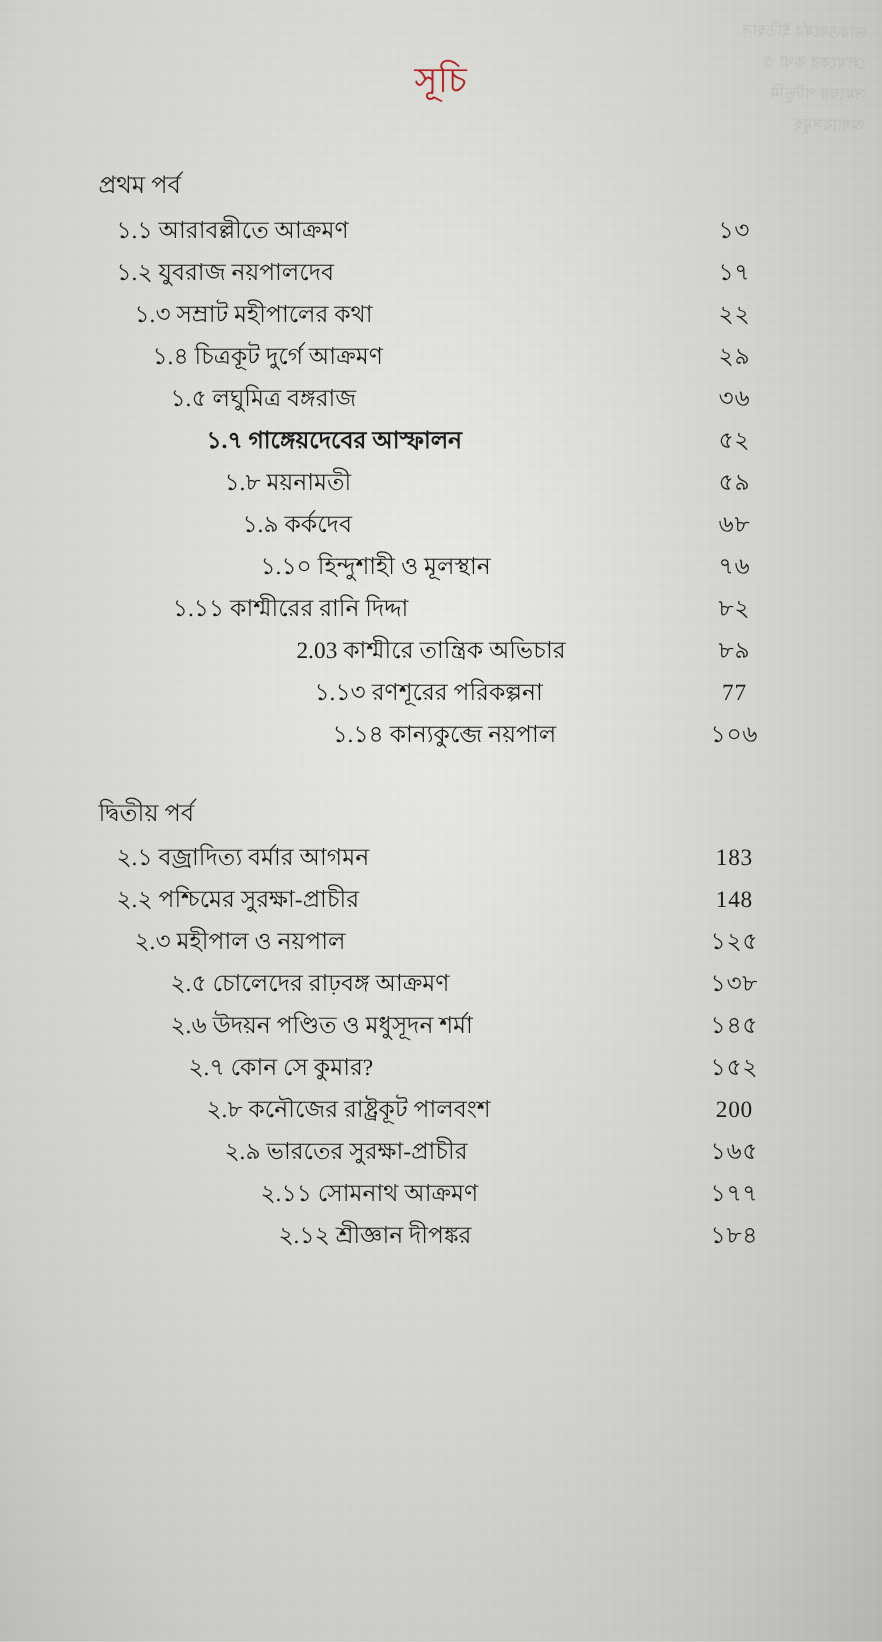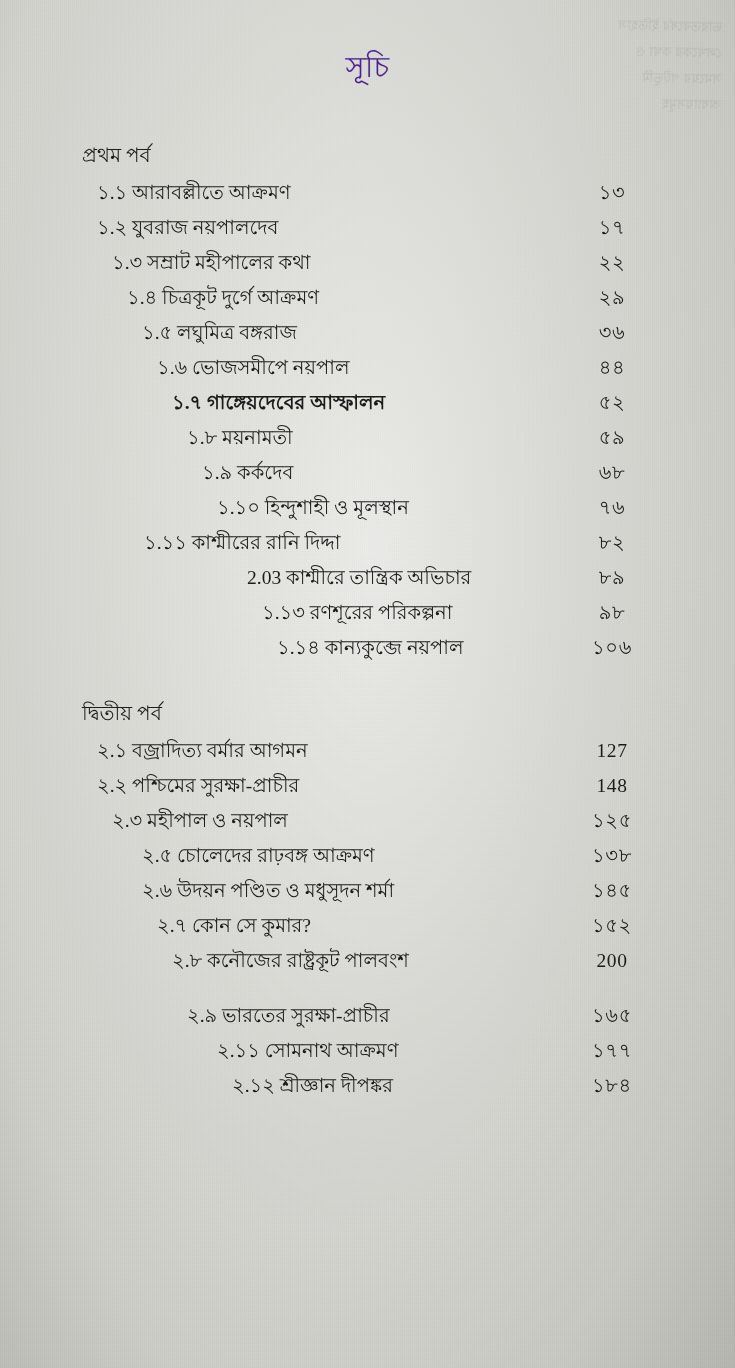--- a/index.html
+++ b/index.html
@@ -54,21 +54,21 @@
     position: relative;
     z-index: 3;
     padding: 0;
   }
   h1.title {
     text-align: center;
     font-weight: 400;
     font-size: 29px;
     margin: 44px 0 0 0;
     letter-spacing: 0.5px;
-    color: #4c1d95;
+    color: #b91c1c;
     text-shadow: 0 0 1px rgba(0,0,0,0.18);
   }
 
   .toc {
     margin: 52px 0 0 0;
     padding: 0 92px 0 82px;
   }
   .row {
     display: flex;
     align-items: baseline;
@@ -140,25 +140,20 @@
         <span class="label" style="margin-left: 45px;">১.৪ চিত্রকূট দুর্গে আক্রমণ</span>
         <span class="filler"></span>
         <span class="page-no">২৯</span>
       </div>
       <div class="row">
         <span class="label" style="margin-left: 60px;">১.৫ লঘুমিত্র বঙ্গরাজ</span>
         <span class="filler"></span>
         <span class="page-no">৩৬</span>
       </div>
       <div class="row">
-        <span class="label" style="margin-left: 75px;">১.৬ ভোজসমীপে নয়পাল</span>
-        <span class="filler"></span>
-        <span class="page-no">৪৪</span>
-      </div>
-      <div class="row">
         <span class="label" style="margin-left: 90px; font-weight: bold;">১.৭ গাঙ্গেয়দেবের আস্ফালন</span>
         <span class="filler"></span>
         <span class="page-no">৫২</span>
       </div>
       <div class="row">
         <span class="label" style="margin-left: 105px;">১.৮ ময়নামতী</span>
         <span class="filler"></span>
         <span class="page-no">৫৯</span>
       </div>
       <div class="row">
@@ -177,37 +172,37 @@
         <span class="page-no">৮২</span>
       </div>
       <div class="row">
         <span class="label" style="margin-left: 165px;">2.03 কাশ্মীরে তান্ত্রিক অভিচার</span>
         <span class="filler"></span>
         <span class="page-no">৮৯</span>
       </div>
       <div class="row">
         <span class="label" style="margin-left: 180px;">১.১৩ রণশূরের পরিকল্পনা</span>
         <span class="filler"></span>
-        <span class="page-no">৯৮</span>
+        <span class="page-no">77</span>
       </div>
       <div class="row">
         <span class="label" style="margin-left: 195px;">১.১৪ কান্যকুব্জে নয়পাল</span>
         <span class="filler"></span>
         <span class="page-no">১০৬</span>
       </div>
       <div class="spacer"></div>
       <div class="row part">
         <span class="label" style="margin-left: 0px;">দ্বিতীয় পর্ব</span>
         <span class="filler"></span>
         <span class="page-no"></span>
       </div>
       <div class="row">
         <span class="label" style="margin-left: 15px;">২.১ বজ্রাদিত্য বর্মার আগমন</span>
         <span class="filler"></span>
-        <span class="page-no">127</span>
+        <span class="page-no">183</span>
       </div>
       <div class="row">
         <span class="label" style="margin-left: 15px;">২.২ পশ্চিমের সুরক্ষা-প্রাচীর</span>
         <span class="filler"></span>
         <span class="page-no">148</span>
       </div>
       <div class="row">
         <span class="label" style="margin-left: 30px;">২.৩ মহীপাল ও নয়পাল</span>
         <span class="filler"></span>
         <span class="page-no">১২৫</span>
@@ -226,21 +221,21 @@
         <span class="label" style="margin-left: 75px;">২.৭ কোন সে কুমার?</span>
         <span class="filler"></span>
         <span class="page-no">১৫২</span>
       </div>
       <div class="row">
         <span class="label" style="margin-left: 90px;">২.৮ কনৌজের রাষ্ট্রকূট পালবংশ</span>
         <span class="filler"></span>
         <span class="page-no">200</span>
       </div>
       <div class="row">
-        <span class="label" style="margin-left: 105px; margin-top: 20px;">২.৯ ভারতের সুরক্ষা-প্রাচীর</span>
+        <span class="label" style="margin-left: 105px;">২.৯ ভারতের সুরক্ষা-প্রাচীর</span>
         <span class="filler"></span>
         <span class="page-no">১৬৫</span>
       </div>
       <div class="row">
         <span class="label" style="margin-left: 135px;">২.১১ সোমনাথ আক্রমণ</span>
         <span class="filler"></span>
         <span class="page-no">১৭৭</span>
       </div>
       <div class="row">
         <span class="label" style="margin-left: 150px;">২.১২ শ্রীজ্ঞান দীপঙ্কর</span>

